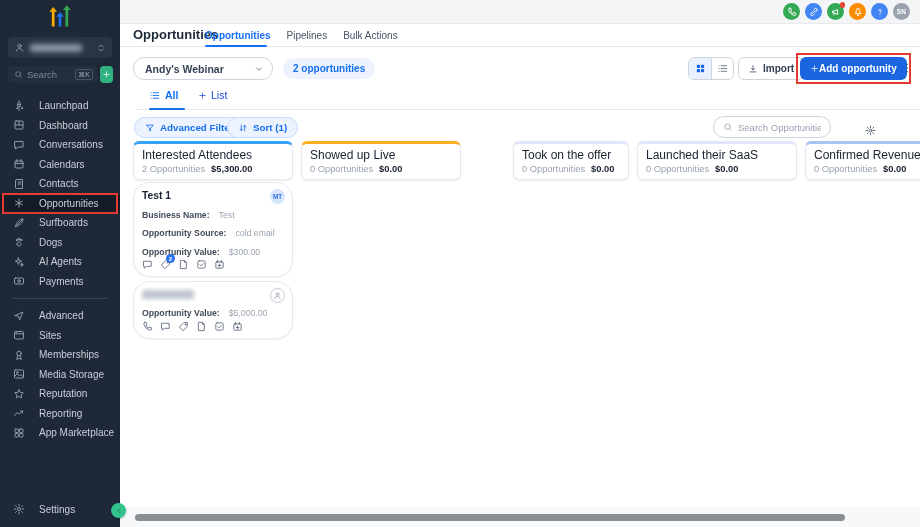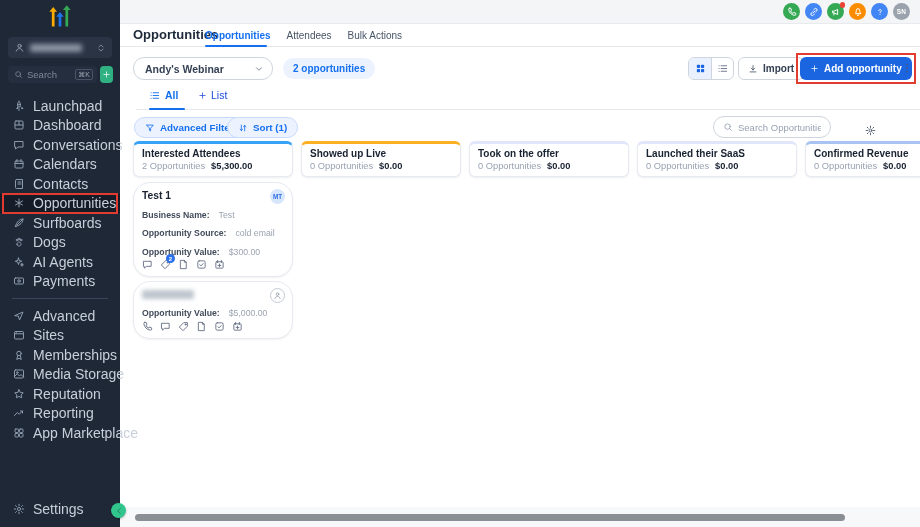--- a/index.html
+++ b/index.html
@@ -14,21 +14,21 @@
   .blur-bar { height:8px; border-radius:2px; background:#8b95a3; filter:blur(2.5px); }
   .account .blur-bar { width:52px; }
   .account .ud { margin-left:auto; width:10px; height:12px; color:#8d99a9; }
   .sb-search { position:absolute; left:8px; top:66px; width:89px; height:17px; background:#252e3e; border-radius:4px; display:flex; align-items:center; padding:0 4px 0 6px; gap:4px; }
   .sb-search .ic { width:9px; height:9px; color:#7d8898; flex:none; }
   .sb-search .ph { font-size:9.5px; color:#7d8898; flex:1; }
   .kbd { font-size:7px; color:#9ba6b4; border:1px solid #4a5466; border-radius:2px; padding:0.5px 2px; line-height:8px; }
   .sb-plus { position:absolute; left:100px; top:66px; width:13px; height:17px; background:#2fb181; border-radius:4px; color:#fff; display:flex; align-items:center; justify-content:center; cursor:pointer; }
   .sb-plus .ic { width:9px; height:9px; }
   .nav { position:absolute; left:0; top:96px; width:120px; }
-  .sb-item { position:relative; display:flex; align-items:center; gap:8px; height:19.5px; padding-left:13px; color:#c7cfda; font-size:14px; cursor:pointer; white-space:nowrap; }
+  .sb-item { position:relative; display:flex; align-items:center; gap:14px; height:19.5px; padding-left:13px; color:#c7cfda; font-size:10px; cursor:pointer; white-space:nowrap; }
   .sb-item .ic { width:12px; height:12px; color:#8d9aac; flex:none; }
   .sb-item.active { background:rgba(0,0,0,.28); }
   .red-box { position:absolute; left:2px; right:2px; top:-1px; bottom:-1px; border:2px solid #e23b30; pointer-events:none; }
   .nav-div { margin:7px 12px; border-top:1px solid #39445a; }
   .sb-settings { position:absolute; left:0; bottom:8px; width:120px; }
   .collapse-btn { position:absolute; left:111px; top:503px; width:15px; height:15px; border-radius:50%; background:#31c48d; color:#0c5c3f; display:flex; align-items:center; justify-content:center; z-index:6; cursor:pointer; box-shadow:0 1px 2px rgba(0,0,0,.3); }
   .collapse-btn .ic { width:8px; height:8px; }
 
   
   .main { position:absolute; left:120px; top:0; width:800px; height:527px; background:#fff; overflow:hidden; }
@@ -53,21 +53,21 @@
 
   .seg { position:absolute; left:568px; top:57px; height:23px; display:flex; border:1px solid #d0d5dd; border-radius:6px; overflow:hidden; background:#fff; }
   .seg-btn { width:22px; display:flex; align-items:center; justify-content:center; color:#667085; cursor:pointer; }
   .seg-btn + .seg-btn { border-left:1px solid #d0d5dd; }
   .seg-btn.active { background:#e9f1fe; color:#1b66e0; }
   .seg-btn .ic { width:11px; height:11px; }
   .import-btn { position:absolute; left:618px; top:57px; height:23px; border:1px solid #d0d5dd; border-radius:6px; background:#fff; display:inline-flex; align-items:center; gap:5px; padding:0 9px; cursor:pointer; }
   .import-btn .ic { width:10px; height:10px; color:#475467; }
   .import-btn .lbl { font-size:10px; font-weight:600; color:#344054; white-space:nowrap; }
   .add-wrap { position:absolute; left:676px; top:53px; border:2.5px solid #e23b30; padding:2px; }
-  .add-btn { height:23px; background:#1b66e0; border-radius:6px; display:inline-flex; align-items:center; gap:5px; padding:0 10px; cursor:pointer; }
+  .add-btn { height:23px; background:#1b66e0; border-radius:6px; display:inline-flex; align-items:center; padding:0 10px; cursor:pointer; }
   .add-btn .ic { width:9px; height:9px; color:#fff; }
   .add-btn .lbl { font-size:10px; font-weight:600; color:#fff; white-space:nowrap; }
   .kebab { position:absolute; left:781px; top:59px; width:12px; height:18px; color:#475467; cursor:pointer; }
   .kebab .ic { width:12px; height:18px; }
 
   .view-tabs { position:absolute; left:16px; top:86px; width:800px; height:24px; border-bottom:1px solid #e6e8ec; }
   .vt-all { position:absolute; left:13px; top:3px; display:flex; align-items:center; gap:5px; color:#1570ef; cursor:pointer; }
   .vt-all .ic { width:11px; height:11px; }
   .vt-all .lbl { font-size:10.5px; font-weight:600; }
   .vt-underline { position:absolute; left:13px; top:21.5px; width:36px; height:2.5px; background:#1570ef; border-radius:2px; }
@@ -82,21 +82,21 @@
   .opp-search .ic { width:10px; height:10px; color:#98a2b3; flex:none; }
   .opp-search input { border:0; outline:0; width:100%; font-size:9.5px; color:#344054; font-family:"Liberation Sans",sans-serif; background:transparent; }
   .opp-search input::placeholder { color:#98a2b3; }
   .manage-fields { position:absolute; left:716px; top:125px; display:flex; align-items:center; gap:4px; color:#344054; cursor:pointer; white-space:nowrap;flex-direction:column; }
   .manage-fields .ic { width:11px; height:11px; color:#475467; }
   .manage-fields .lbl { font-size:10px; font-weight:600; }
 
   .stage { position:absolute; top:141px; width:160px; }
   .s0{left:13px} .s1{left:181px} .s2{left:349px} .s3{left:517px} .s4{left:685px}
   .stage-head { background:#fff; border:1px solid #e7eaf0; border-top:3px solid #ccc; border-radius:6px; padding:4px 8px 5px; box-shadow:0 1px 2px rgba(16,24,40,.08); }
-  .stage-name { font-size:10px; font-weight:700; color:#182230; white-space:nowrap; overflow:hidden; }
+  .stage-name { font-size:12px; font-weight:400; color:#182230; white-space:nowrap; overflow:hidden; }
   .stage-sub { display:flex; align-items:baseline; gap:6px; margin-top:1.5px; white-space:nowrap; }
   .stage-count { font-size:9.3px; color:#98a2b3; }
   .stage-value { font-size:9.3px; font-weight:700; color:#182230; }
 
   .card { position:absolute; left:13px; width:160px; background:#fff; border:1px solid #e7eaf0; border-radius:17px; box-shadow:0 1px 2px rgba(16,24,40,.06); padding:7px 8px; cursor:pointer; }
   .card1 { top:182px; height:95px; }
   .card2 { top:281px; height:58px; }
   .card-title { font-size:10.3px; font-weight:700; color:#182230; }
   .card-avatar { position:absolute; right:7px; top:6px; width:15px; height:15px; border-radius:50%; display:flex; align-items:center; justify-content:center; }
   .av-mt { background:#d8e6fb; color:#2f6fe4; font-size:6.3px; font-weight:700; }
@@ -385,21 +385,21 @@
             </svg>
           </span>
         </span>
       <span class="tb-circle tb-avatar" style="background-color: rgb(154, 163, 173);">SN</span>
     </div>
 
     <div class="header">
       <div class="page-title">Opportunities</div>
       <div class="h-tabs">
         <span class="h-tab active">Opportunities</span>
-        <span class="h-tab">Attendees</span>
+        <span class="h-tab">Pipelines</span>
         <span class="h-tab">Bulk Actions</span>
       </div>
       <div class="h-underline"></div>
     </div>
 
     <div class="pipe-select">
       <span class="lbl">Andy's Webinar</span>
       <span class="ic">
           <svg viewBox="0 0 24 24" fill="none" stroke="currentColor" stroke-width="2" stroke-linecap="round" stroke-linejoin="round">
             <path d="M6 9l6 6 6-6"></path>
@@ -525,21 +525,21 @@
     <div class="stage s1">
       <div class="stage-head" style="border-top-color: rgb(253, 176, 34);">
         <div class="stage-name">Showed up Live</div>
         <div class="stage-sub">
             <span class="stage-count">0 Opportunities</span>
             <span class="stage-value">$0.00</span>
           </div>
       </div>
     </div>
     <div class="stage s2">
-      <div class="stage-head" style="border-top-color: rgb(226, 230, 251);">
+      <div class="stage-head" style="border-top-color: rgb(226, 230, 251); margin-left: 44px;">
         <div class="stage-name">Took on the offer</div>
         <div class="stage-sub">
             <span class="stage-count">0 Opportunities</span>
             <span class="stage-value">$0.00</span>
           </div>
       </div>
     </div>
     <div class="stage s3">
       <div class="stage-head" style="border-top-color: rgb(226, 230, 251);">
         <div class="stage-name">Launched their SaaS</div>

